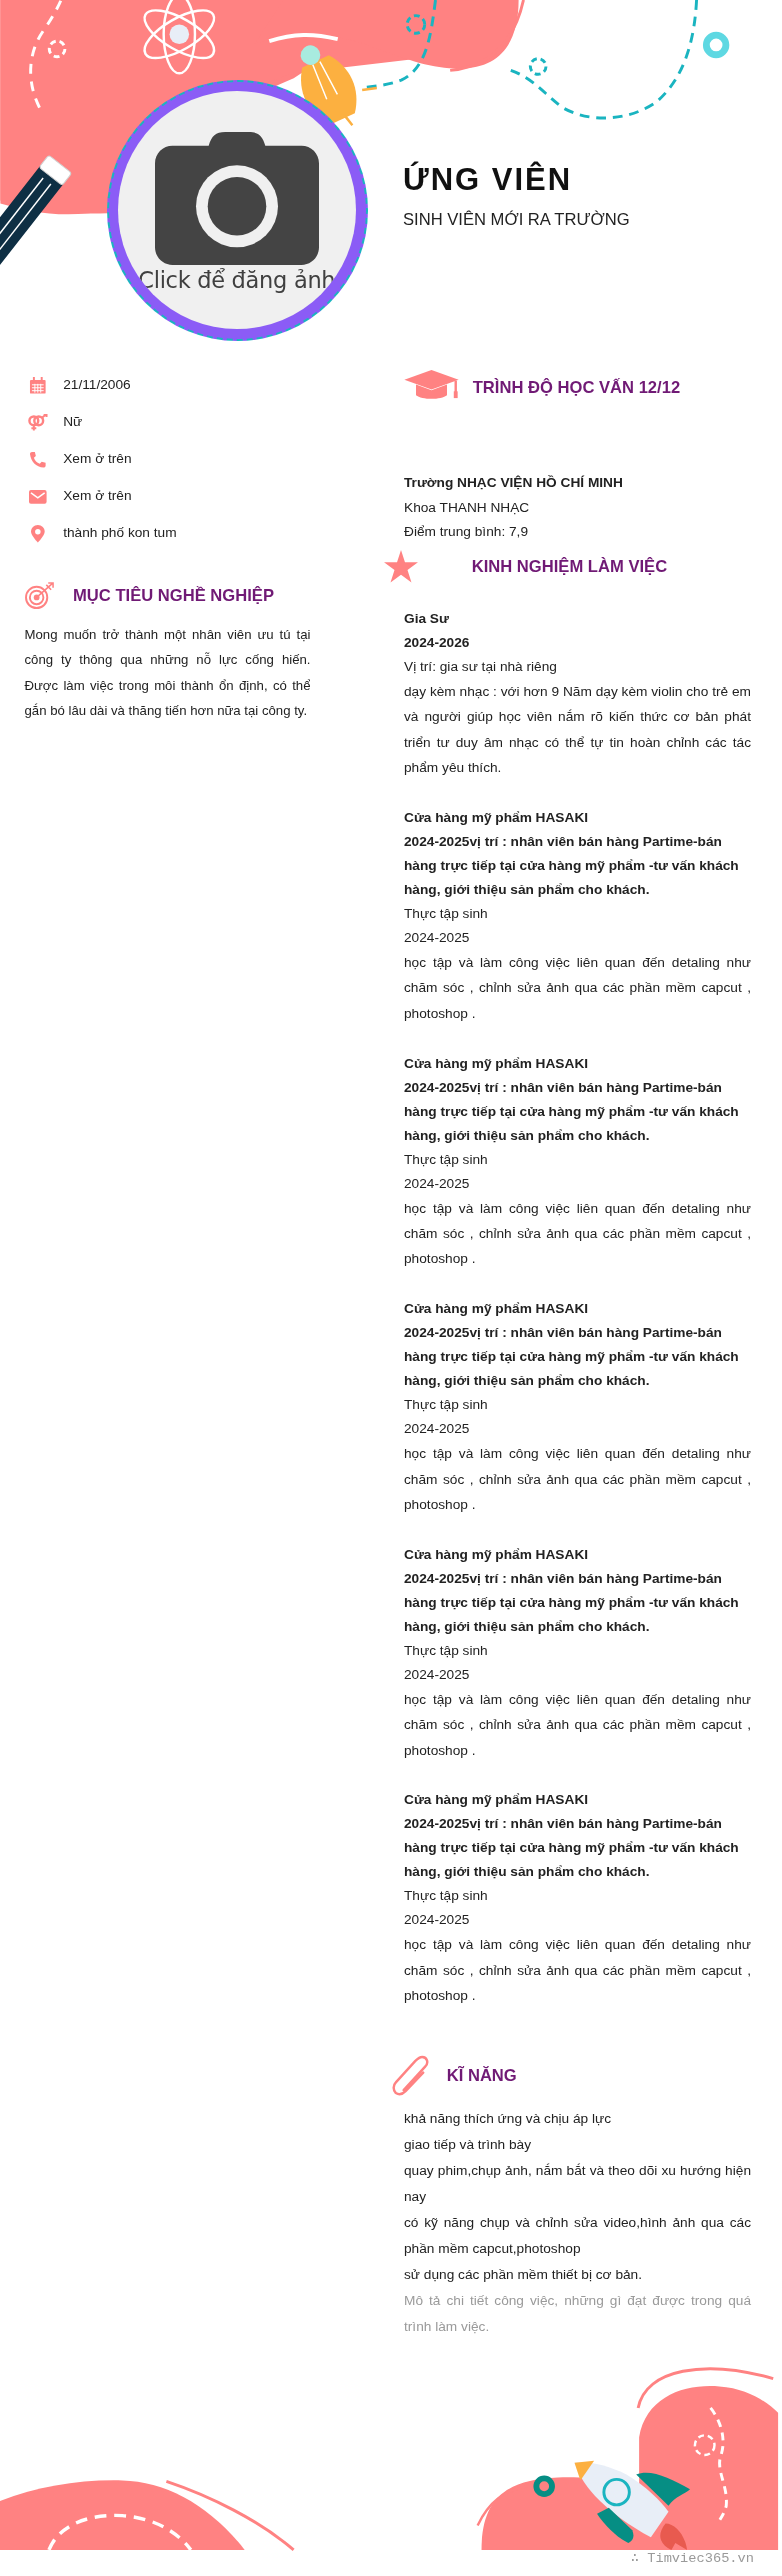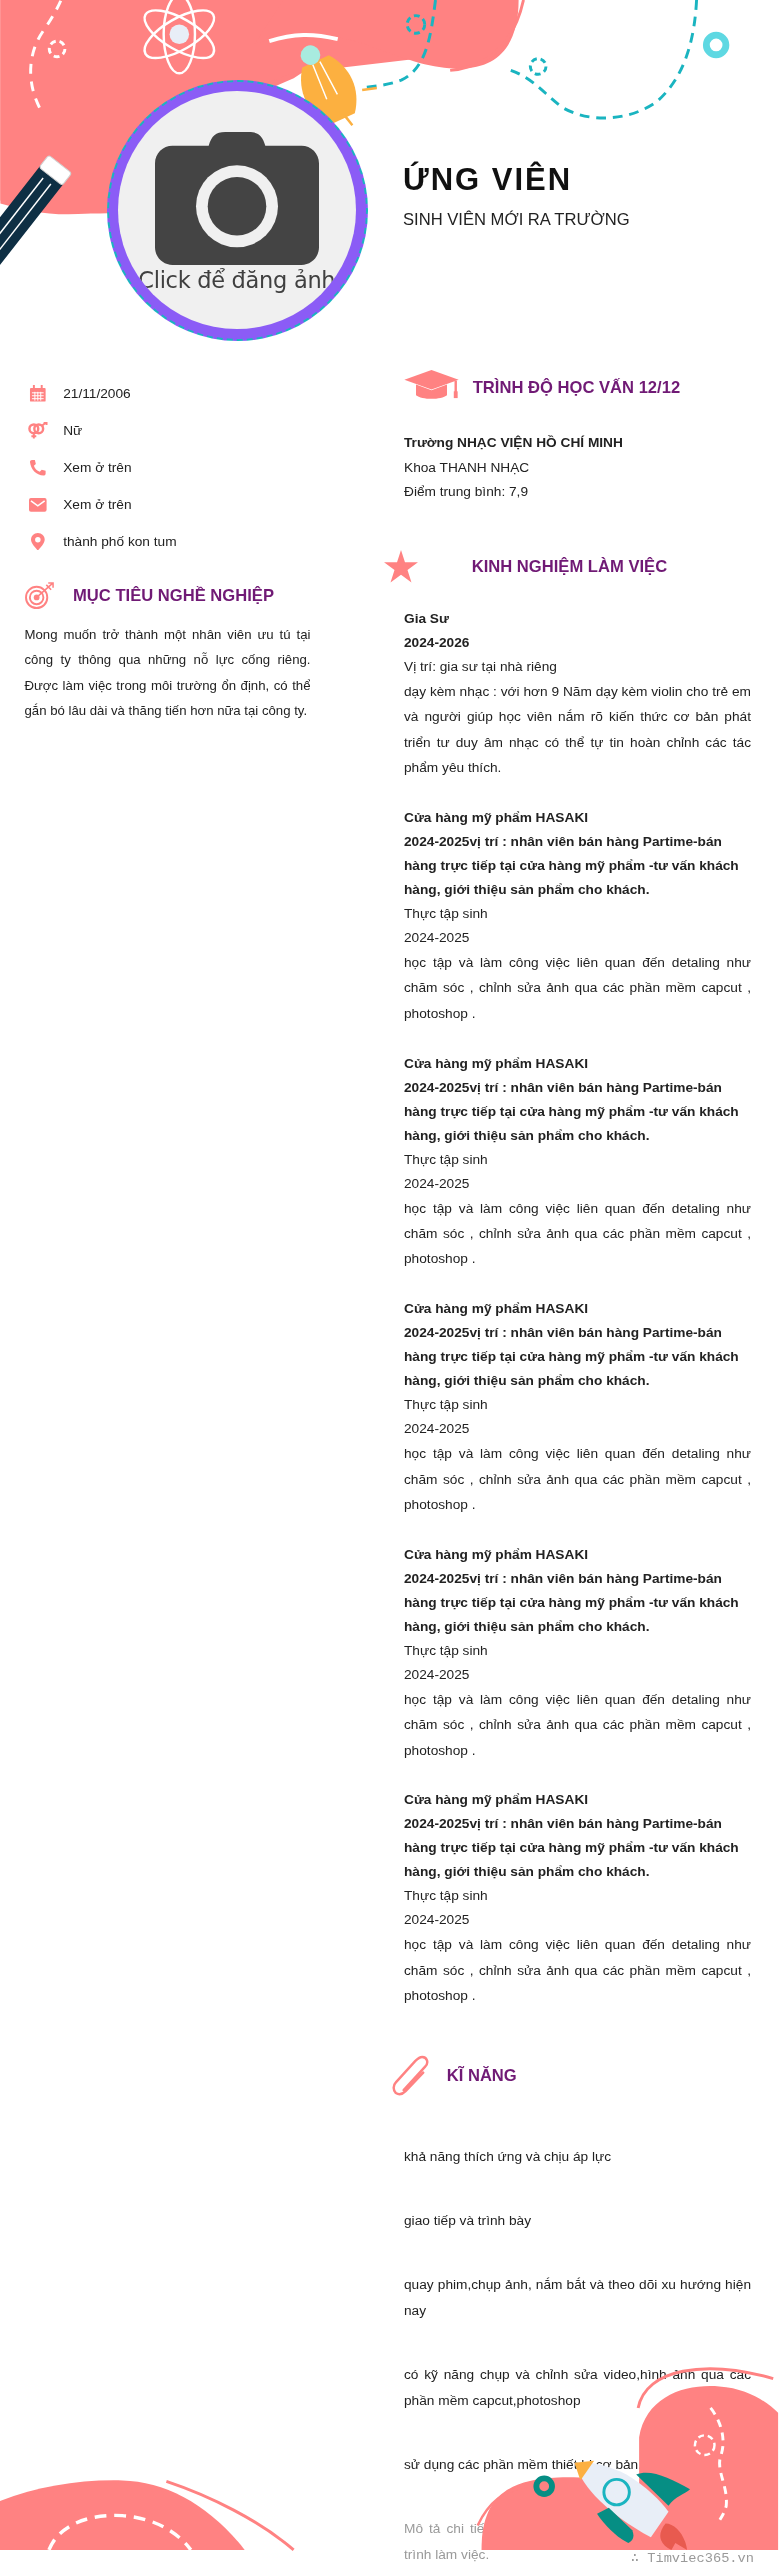--- a/index.html
+++ b/index.html
@@ -11,42 +11,42 @@
   .avatar-wrap { position: absolute; left: 107px; top: 80px; width: 261px; height: 261px; border-radius: 50%; border: 2.9px dashed #1ab4c0; background: #8b5cf6; cursor: pointer; }
   .avatar { position: absolute; left: 8.8px; top: 8.8px; width: 238px; height: 238px; border-radius: 50%; background: #f0f0f0; overflow: hidden; }
   .avatar svg { position: absolute; left: 37px; top: 41px; }
   .avatar-label { position: absolute; left: 0; right: 0; top: 176px; text-align: center; font-family: "DejaVu Sans", sans-serif; font-size: 22.5px; color: #404040; letter-spacing: -0.3px; }
 
   .name { position: absolute; left: 403px; top: 162px; font-size: 31px; font-weight: bold; letter-spacing: 2px; color: #111; }
   .job-title { position: absolute; left: 403px; top: 210px; font-size: 16.6px; color: #222; }
 
   
   .contact { position: absolute; left: 27px; top: 375px; width: 323px; }
-  .contact-row { display: flex; align-items: center; height: 37px; font-size: 13.7px; color: #222; }
+  .contact-row { display: flex; height: 37px; font-size: 13.7px; color: #222; }
   .contact-row .ic { width: 21.5px; height: 21.5px; display: flex; align-items: center; justify-content: center; margin-right: 14.7px; }
   .contact-row .txt { line-height: 19.6px; }
 
   .sec-head { position: absolute; display: flex; align-items: center; }
   .sec-head .title { font-size: 16.6px; font-weight: bold; color: #701a75; }
 
   .objective { position: absolute; left: 24.5px; top: 622px; width: 286px; font-size: 13.2px; line-height: 25.4px; text-align: justify; color: #222; }
 
   
   .edu { position: absolute; left: 404px; top: 431px; width: 347px; font-size: 13.7px; line-height: 24.5px; color: #222; }
-  .edu .school { font-weight: bold; }
+  .edu .school { font-weight: bold; margin-top: 40px; }
 
   .exp { position: absolute; left: 404px; top: 607px; width: 347px; font-size: 13.7px; color: #222; }
   .exp-block { margin-bottom: 0; }
   .exp-line { line-height: 24px; }
   .exp-line.bold { font-weight: bold; }
   .exp-desc { line-height: 25.4px; text-align: justify; }
   .exp-gap { height: 25.4px; }
 
   .skills { position: absolute; left: 404px; top: 2106px; width: 347px; font-size: 13.7px; color: #222; }
-  .skills .line { line-height: 26px; text-align: justify; margin-top: 38px; }
+  .skills .line { line-height: 26px; text-align: justify; }
   .skills .hint { color: #9a9a9a; }
 
   .footer-deco { position: absolute; left: 0; top: 2349px; width: 783px; height: 206px; }
   .watermark { position: absolute; right: 29px; top: 2549px; font-family: "Liberation Mono", monospace; font-size: 13.7px; color: #9a9a9a; }
 </style>
 </head>
 <body>
 
 <svg class="deco" viewBox="0 0 800 360" width="783" height="352">
 
@@ -157,21 +157,21 @@
   <span style="width:31px;height:29px;margin-right:16.6px;">
     <svg width="31" height="29" viewBox="0 0 32 30">
         <circle cx="12" cy="17" r="11" stroke="#ff8282" stroke-width="2" fill="none"></circle>
         <circle cx="12" cy="17" r="7" stroke="#ff8282" stroke-width="2" fill="none"></circle>
         <circle cx="12" cy="17" r="3" fill="#ff8282"></circle>
         <path d="M12,17 L29,2 M24,2 L29,2 L29,7 M22,4 L27,9" stroke="#ff8282" stroke-width="1.6" fill="none"></path>
       </svg>
   </span>
   <span class="title">MỤC TIÊU NGHỀ NGHIỆP</span>
 </div>
-<div class="objective"> Mong muốn trở thành một nhân viên ưu tú tại công ty thông qua những nỗ lực cống riêng. Được làm việc trong môi trường ổn định, có thể gắn bó lâu dài và thăng tiến hơn nữa tại công ty.</div>
+<div class="objective"> Mong muốn trở thành một nhân viên ưu tú tại công ty thông qua những nỗ lực cống hiến. Được làm việc trong môi thành ổn định, có thể gắn bó lâu dài và thăng tiến hơn nữa tại công ty.</div>
 
 <div class="sec-head" style="left:404px; top:370px;">
   <span style="width:55px;height:35px;margin-right:13.7px;">
     <svg width="55" height="31" viewBox="0 0 56 32">
         <path d="M0,10 L28,0 L56,10 L28,20 Z" fill="#ff8282"></path>
         <path d="M12,15 L12,26 C18,31 38,31 44,26 L44,15 L28,21 Z" fill="#ff8282"></path>
         <path d="M53,11 L53,24" stroke="#ff8282" stroke-width="2.5"></path>
         <rect x="51" y="22" width="4" height="7" fill="#ff8282"></rect>
       </svg>
   </span>

